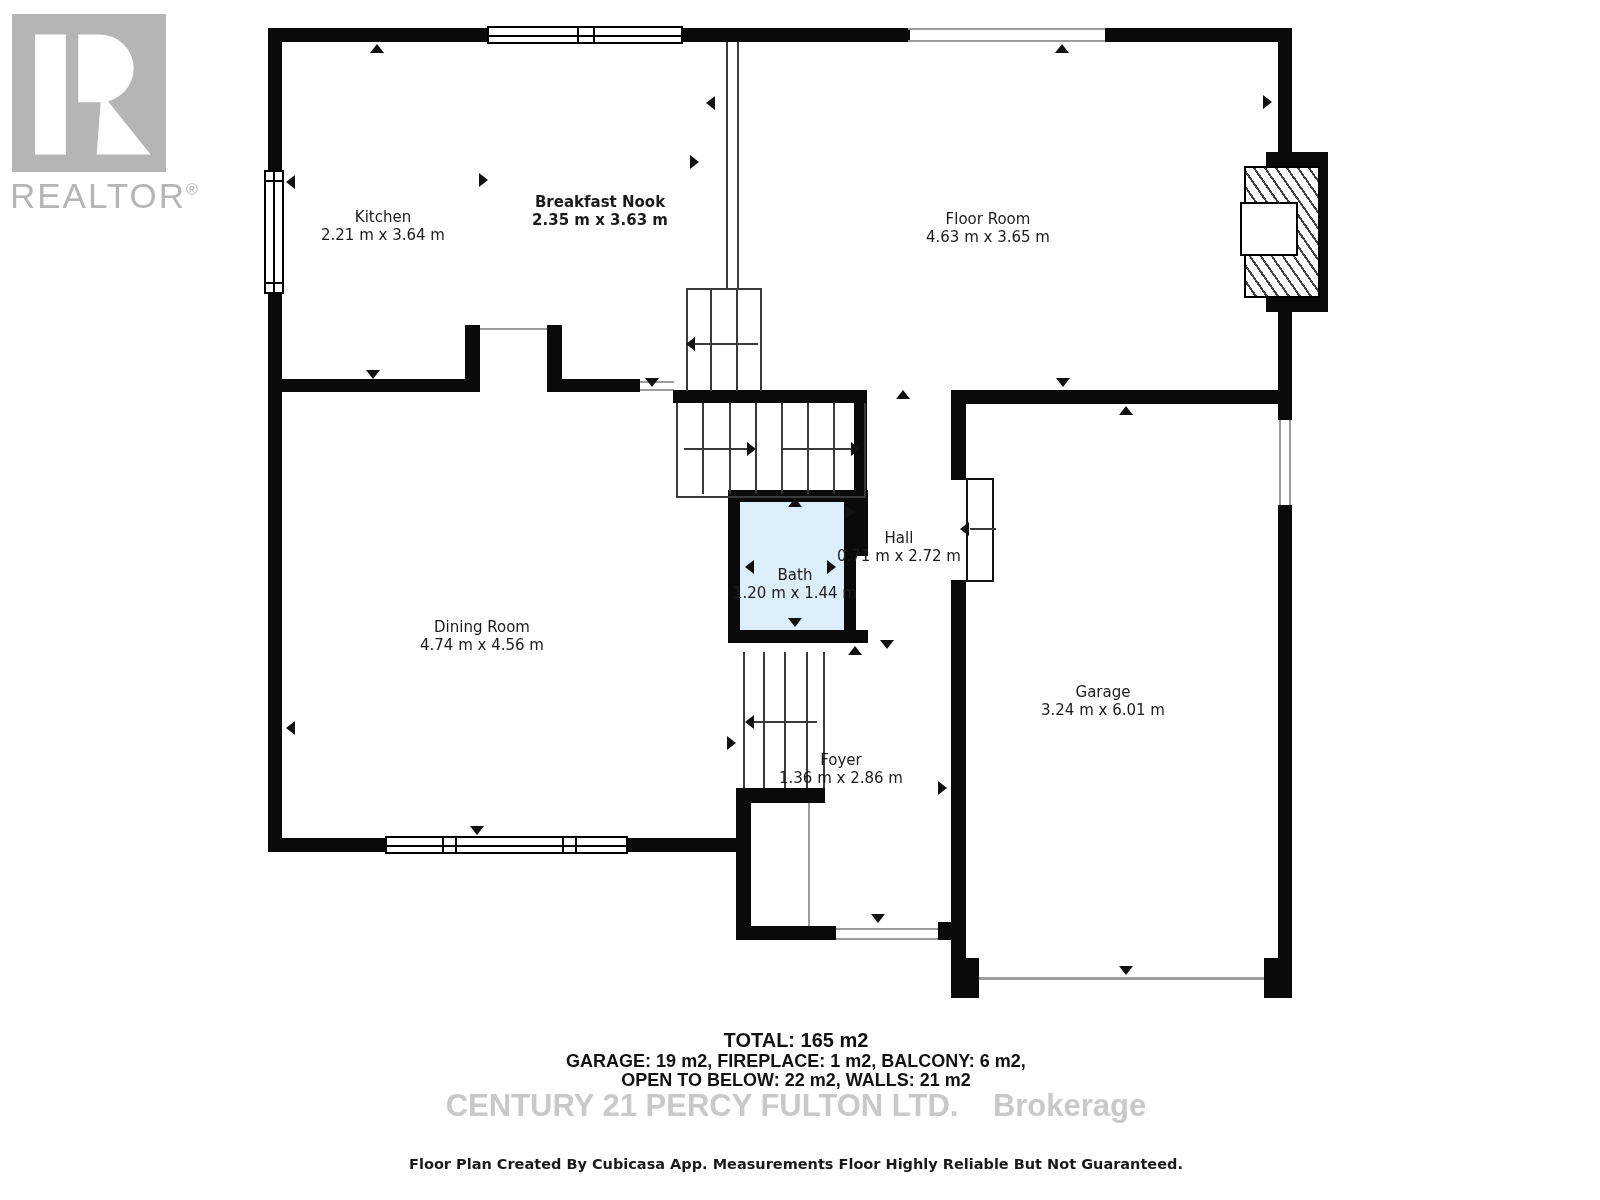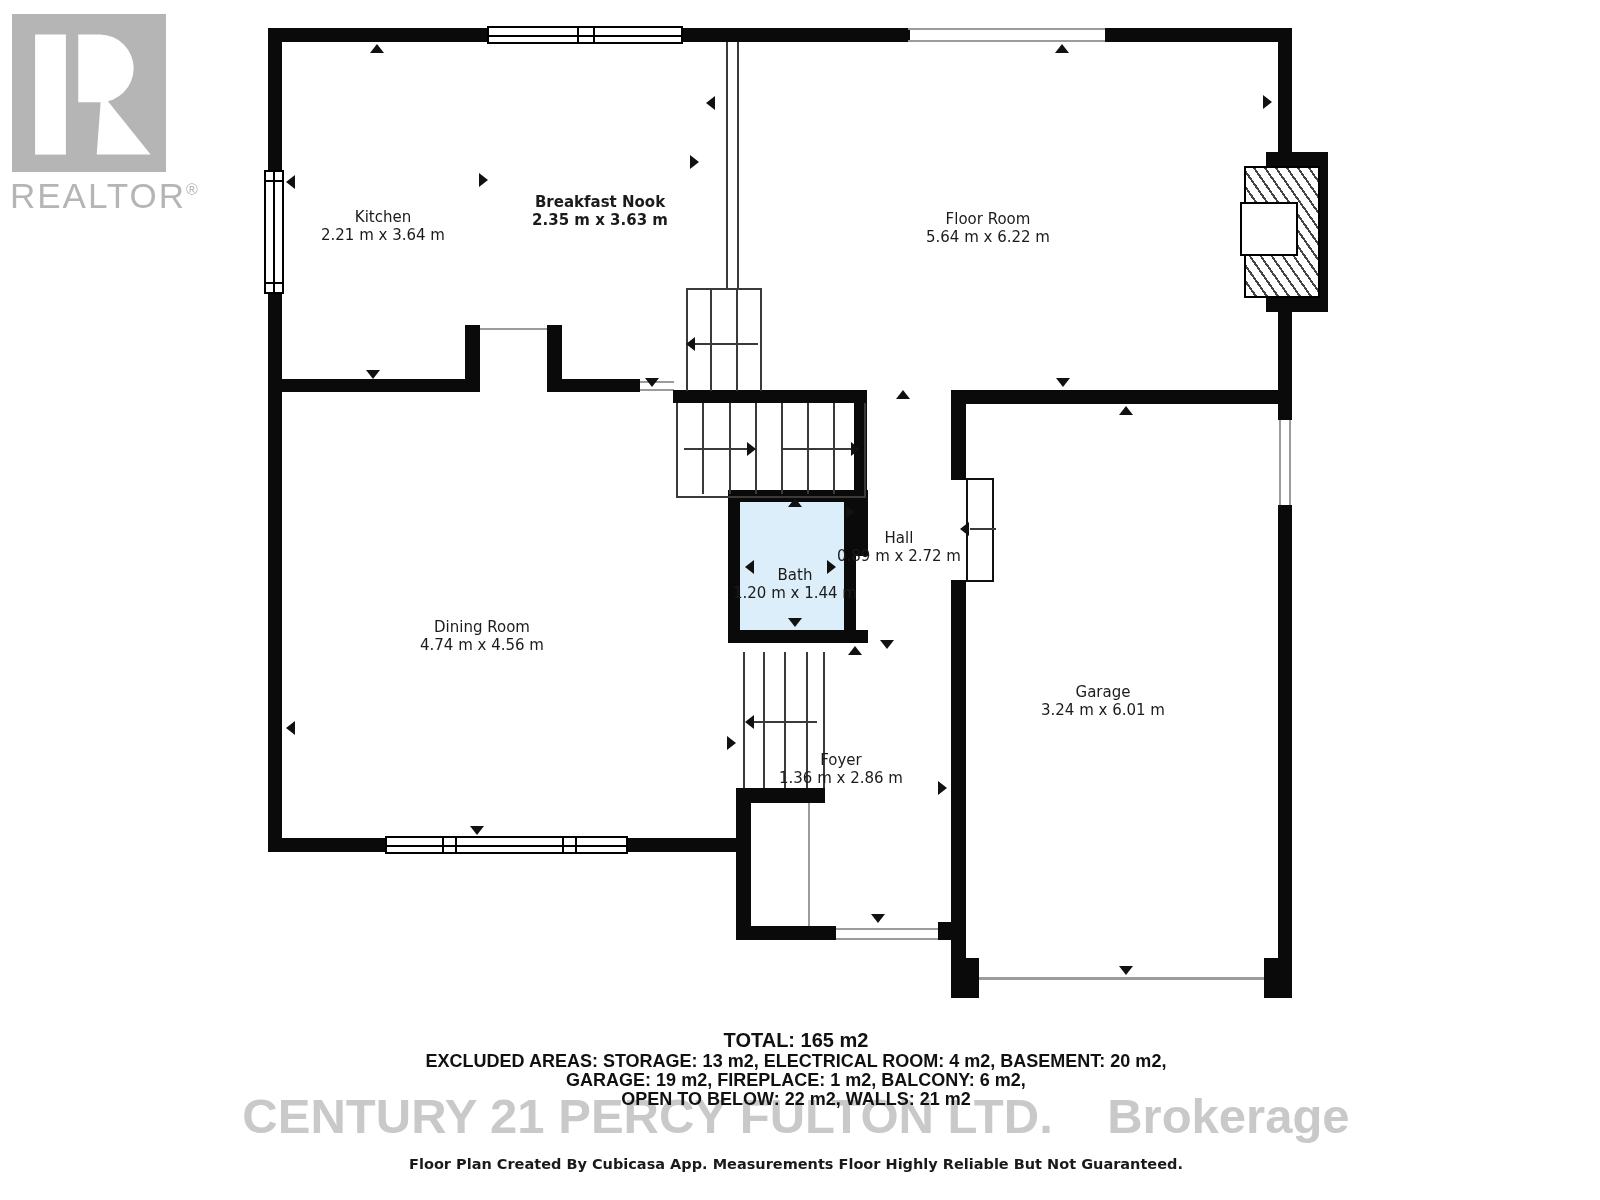--- a/index.html
+++ b/index.html
@@ -35,21 +35,21 @@
   #logoBox{position:absolute;left:12px;top:14px;width:154px;height:158px;background:#b5b5b5;}
   #logoText{position:absolute;left:10px;top:176px;width:220px;font-size:35px;letter-spacing:2px;
             color:#b5b5b5;font-family:"Liberation Sans",sans-serif;font-weight:normal;}
   #logoText sup{font-size:16px;}
   
   #summary{position:absolute;left:0;right:0;top:1028px;text-align:center;z-index:3;
            font-family:"Liberation Sans",sans-serif;font-weight:bold;color:#111;}
   #summary .total{font-size:20px;line-height:24px;}
   #summary .sline-txt{font-size:18px;line-height:19px;font-weight:bold;}
   #watermark{position:absolute;left:0;right:0;top:1088px;text-align:center;z-index:2;
-             font-family:"Liberation Sans",sans-serif;font-weight:bold;font-size:49px;
+             font-family:"Liberation Sans",sans-serif;font-weight:bold;font-size:31px;
              color:#c9c9c9;white-space:pre;text-shadow:0 0 6px #ffffff;}
   #disclaimer{position:absolute;left:0;right:0;top:1156px;text-align:center;z-index:3;
               font-family:"DejaVu Sans",sans-serif;font-weight:bold;font-size:14.5px;color:#1a1a1a;}
 </style>
 </head>
 <body>
 
 <div id="stage">
 
   <div id="logoBox">
@@ -196,45 +196,44 @@
   <div class="label" style="left:383px;top:208px;">
     <div class="nm">Kitchen</div>
     <div class="dm">2.21 m x 3.64 m</div>
   </div>
   <div class="label" style="left:600px;top:193px;font-weight:bold;">
     <div class="nm">Breakfast Nook</div>
     <div class="dm">2.35 m x 3.63 m</div>
   </div>
   <div class="label" style="left:988px;top:210px;">
     <div class="nm">Floor Room</div>
-    <div class="dm">5.64 m x 6.22 m</div>
+    <div class="dm">4.63 m x 3.65 m</div>
   </div>
   <div class="label" style="left:482px;top:618px;">
     <div class="nm">Dining Room</div>
     <div class="dm">4.74 m x 4.56 m</div>
   </div>
   <div class="label" style="left:795px;top:566px;">
     <div class="nm">Bath</div>
     <div class="dm">1.20 m x 1.44 m</div>
   </div>
   <div class="label" style="left:899px;top:529px;">
     <div class="nm">Hall</div>
-    <div class="dm">0.89 m x 2.72 m</div>
+    <div class="dm">0.71 m x 2.72 m</div>
   </div>
   <div class="label" style="left:1103px;top:683px;">
     <div class="nm">Garage</div>
     <div class="dm">3.24 m x 6.01 m</div>
   </div>
   <div class="label" style="left:841px;top:751px;">
     <div class="nm">Foyer</div>
     <div class="dm">1.36 m x 2.86 m</div>
   </div>
 
   <div id="watermark">CENTURY 21 PERCY FULTON LTD.    Brokerage</div>
   <div id="summary">
     <div class="total">TOTAL: 165 m2</div>
-    <div class="sline-txt">EXCLUDED AREAS: STORAGE: 13 m2, ELECTRICAL ROOM: 4 m2, BASEMENT: 20 m2,</div>
     <div class="sline-txt">GARAGE: 19 m2, FIREPLACE: 1 m2, BALCONY: 6 m2,</div>
     <div class="sline-txt">OPEN TO BELOW: 22 m2, WALLS: 21 m2</div>
   </div>
   <div id="disclaimer">Floor Plan Created By Cubicasa App. Measurements Floor Highly Reliable But Not Guaranteed.</div>
 
 </div>
 
 </body></html>

